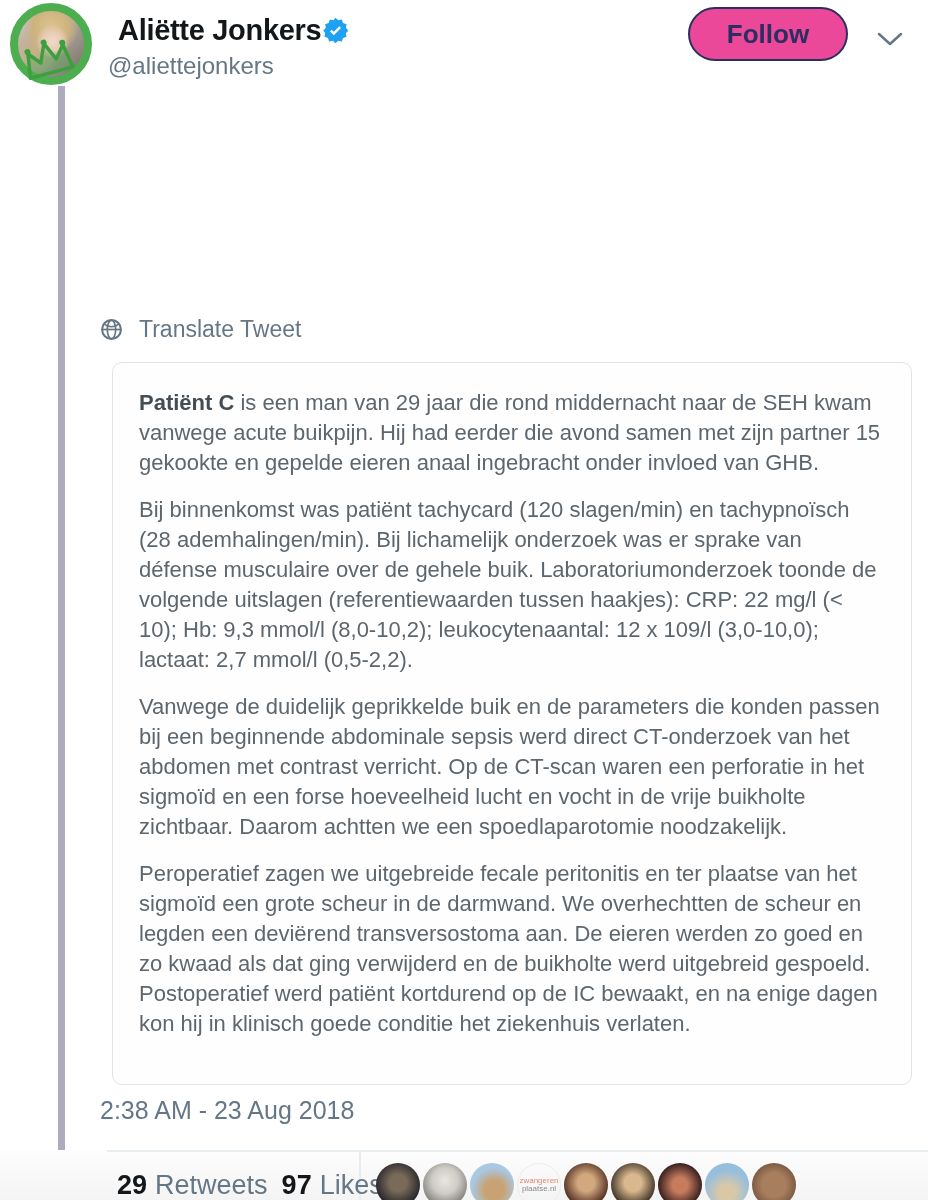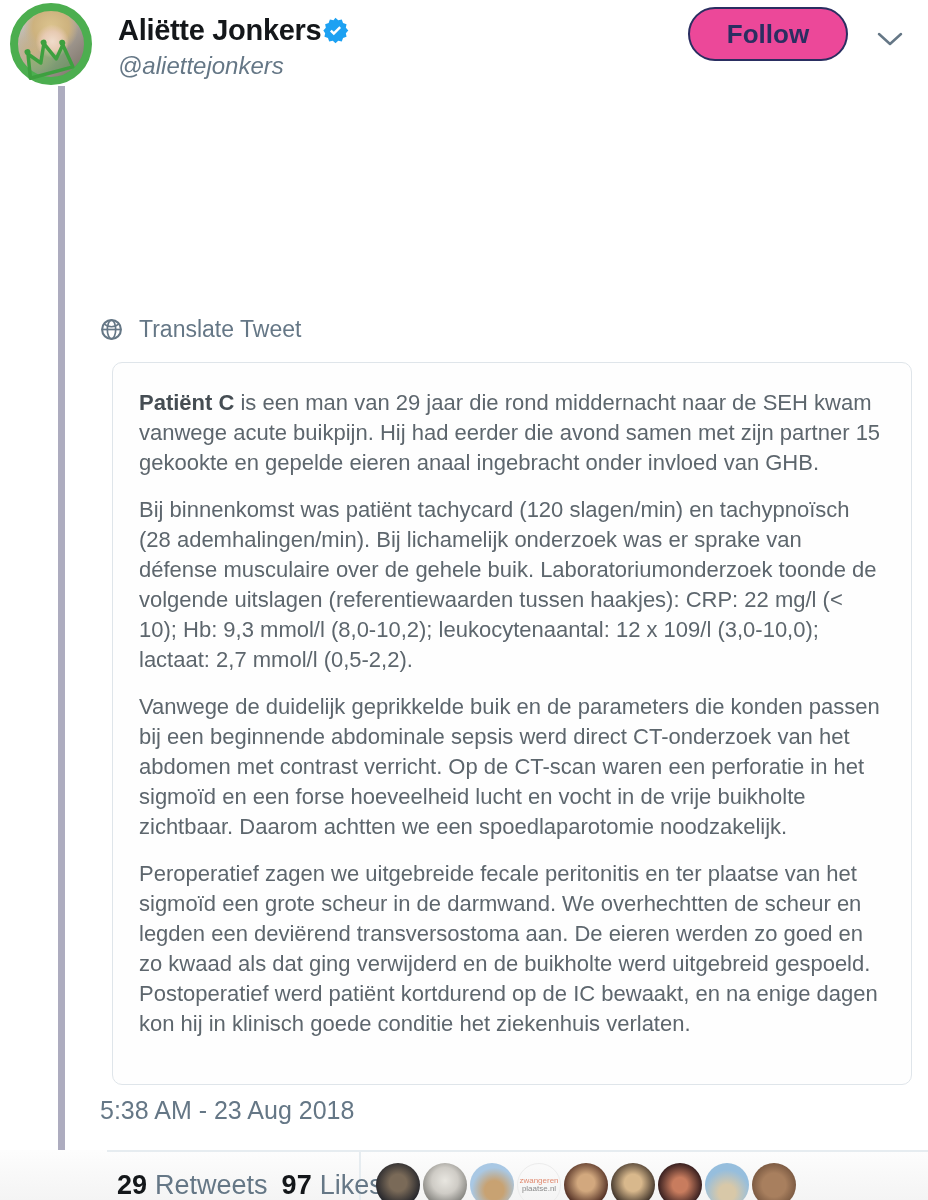--- a/index.html
+++ b/index.html
@@ -22,21 +22,21 @@
     background:
       radial-gradient(circle at 52% 46%, #f0dccb 0%, #e7cab2 20%, rgba(231,202,178,0) 34%),
       radial-gradient(circle at 50% 24%, #dcc48f 0%, #cdb27e 30%, rgba(205,178,126,0) 46%),
       radial-gradient(circle at 24% 60%, #c9b184 0%, rgba(201,177,132,0) 40%),
       linear-gradient(135deg, #cfccc6 0%, #a8a098 55%, #766d62 100%);
   }
   .crown-icon { position:absolute; left:0px; top:26px; transform:rotate(-15deg); }
   
   .name-row { position:absolute; left:118px; top:14px; display:flex; align-items:center; gap:1px; }
   .display-name { font-size:29px; font-weight:bold; color:#14171a; letter-spacing:-0.3px; }
-  .handle { position:absolute; left:118px; top:52px; font-size:24px; color:#657786;font-style:italic; }
+  .handle { position:absolute; left:108px; top:52px; font-size:24px; color:#657786; }
   .follow-button {
     position:absolute; left:688px; top:7px; width:160px; height:54px;
     border:2.5px solid #2a2e61; border-radius:27px; background:#ec4899;
     display:flex; align-items:center; justify-content:center;
     font-size:26px; font-weight:bold; color:#2a2e61; cursor:pointer;
   }
   .more-chevron { position:absolute; left:876px; top:30px; cursor:pointer; }
   
   .tweet-text {
     position:absolute; left:100px; top:106px; width:790px;
@@ -128,21 +128,21 @@
     <span class="translate-label">Translate Tweet</span>
   </div>
 
   <div class="quote-block">
     <p><span class="quote-lead">Patiënt C</span><span> is een man van 29 jaar die rond middernacht naar de SEH kwam vanwege acute buikpijn. Hij had eerder die avond samen met zijn partner 15 gekookte en gepelde eieren anaal ingebracht onder invloed van GHB.</span></p>
     <p>Bij binnenkomst was patiënt tachycard (120 slagen/min) en tachypnoïsch (28 ademhalingen/min). Bij lichamelijk onderzoek was er sprake van défense musculaire over de gehele buik. Laboratoriumonderzoek toonde de volgende uitslagen (referentiewaarden tussen haakjes): CRP: 22 mg/l (&lt; 10); Hb: 9,3 mmol/l (8,0-10,2); leukocytenaantal: 12 x 109/l (3,0-10,0); lactaat: 2,7 mmol/l (0,5-2,2).</p>
     <p>Vanwege de duidelijk geprikkelde buik en de parameters die konden passen bij een beginnende abdominale sepsis werd direct CT-onderzoek van het abdomen met contrast verricht. Op de CT-scan waren een perforatie in het sigmoïd en een forse hoeveelheid lucht en vocht in de vrije buikholte zichtbaar. Daarom achtten we een spoedlaparotomie noodzakelijk.</p>
     <p>Peroperatief zagen we uitgebreide fecale peritonitis en ter plaatse van het sigmoïd een grote scheur in de darmwand. We overhechtten de scheur en legden een deviërend transversostoma aan. De eieren werden zo goed en zo kwaad als dat ging verwijderd en de buikholte werd uitgebreid gespoeld. Postoperatief werd patiënt kortdurend op de IC bewaakt, en na enige dagen kon hij in klinisch goede conditie het ziekenhuis verlaten.</p>
   </div>
 
-  <div class="timestamp">5:38 AM - 23 Aug 2018</div>
+  <div class="timestamp">2:38 AM - 23 Aug 2018</div>
 
   <div class="footer-bg"></div>
   <div class="h-divider"></div>
   <div class="v-divider"></div>
 
   <div class="stats-row">
     <span class="stat">
       <span class="stat-count">29</span>
       <span class="stat-label">Retweets</span>
     </span>

